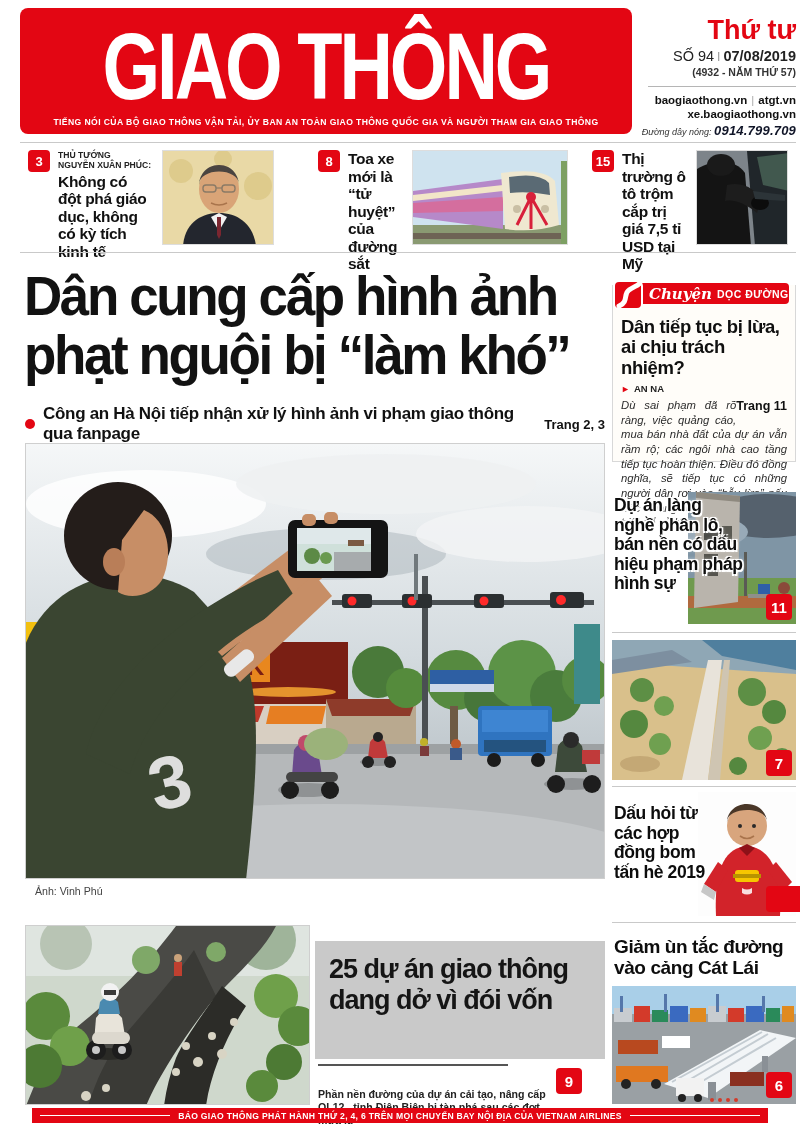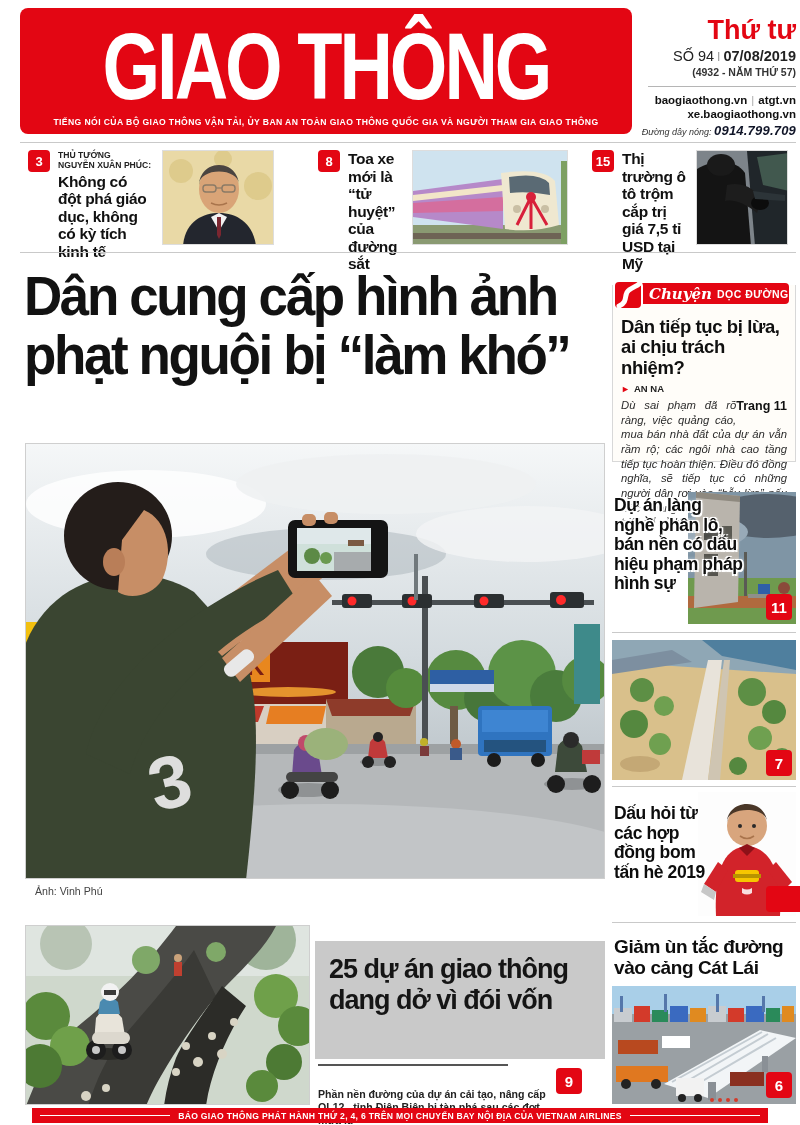--- a/index.html
+++ b/index.html
@@ -185,20 +185,25 @@
     </div>
   </div>
 
   <div class="abs hairline" style="left:20px; top:252px; width:776px;"></div>
 
   <div class="abs lead-headline">
     <div>Dân cung cấp hình ảnh</div>
     <div>phạt nguội bị “làm khó”</div>
   </div>
 
+  <div class="abs lead-sub">
+    <span class="red-dot"></span>
+    <span class="lead-sub-text">Công an Hà Nội tiếp nhận xử lý hình ảnh vi phạm giao thông qua fanpage</span>
+    <span class="lead-pageref">Trang 2, 3</span>
+  </div>
 
   <div class="abs lead-photo">
     <svg width="580" height="436" viewBox="0 0 580 436" preserveAspectRatio="none">
       <defs>
         <linearGradient id="sky" x1="0" y1="0" x2="0" y2="1">
           <stop offset="0" stop-color="#f5f7f8"></stop>
             <stop offset=".7" stop-color="#d4dbdf"></stop>
             <stop offset="1" stop-color="#c2cacf"></stop>
         </linearGradient>
       </defs>

